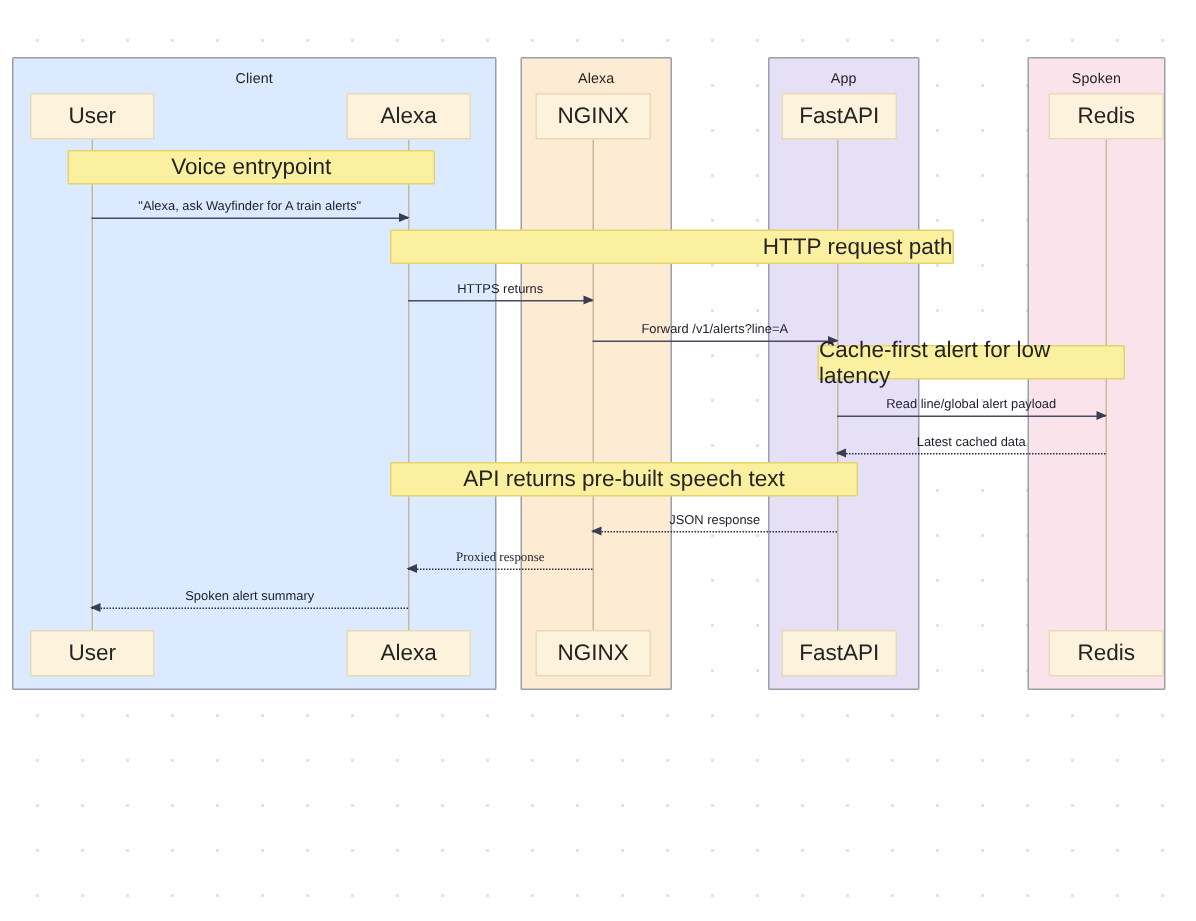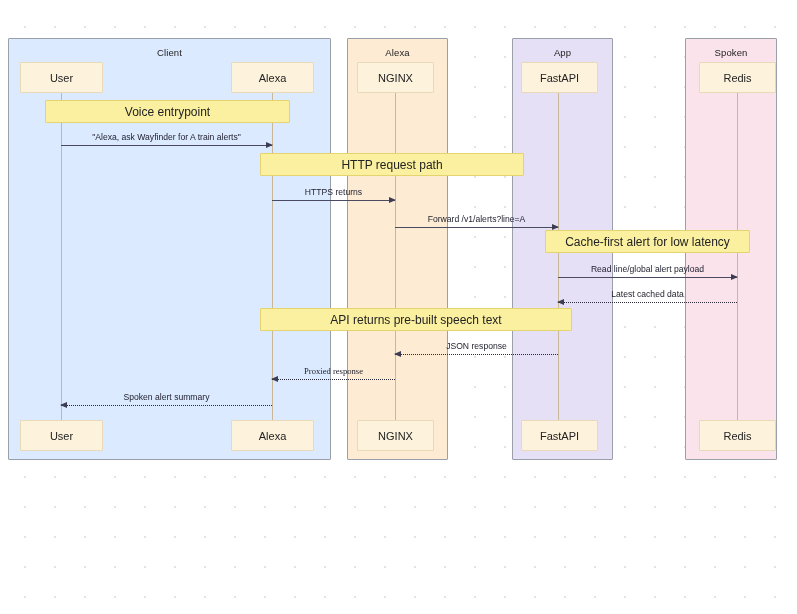--- a/index.html
+++ b/index.html
@@ -44,34 +44,34 @@
 
   .actor-box {
     position: absolute;
     box-sizing: border-box;
     background: #fdf2dc;
     border: 1px solid #e8d9b8;
     border-radius: 1px;
     display: flex;
     align-items: center;
     justify-content: center;
-    font-size: 11px;
+    font-size: 15px;
     color: #232323;
   }
 
   .note {
     position: absolute;
     box-sizing: border-box;
     background: #fbf0a0;
     border: 1px solid #e4d46f;
     border-radius: 1px;
     display: flex;
     align-items: center;
     justify-content: center;
-    font-size: 12px;
+    font-size: 15px;
     color: #232323;
     z-index: 5;
   }
 
   .msg {
     position: absolute;
     height: 1px;
     z-index: 4;
   }
   .msg.solid {
@@ -197,21 +197,21 @@
       <div class="msg-label" style="left: 272px; width: 123px; top: 366px; font-family: Liberation Serif, serif;">Proxied response</div>
       <div class="msg dashed to-left" style="left: 61px; top: 405px; width: 211px;">
         <span class="head"></span>
       </div>
       <div class="msg-label" style="left: 61px; width: 211px; top: 392px;">Spoken alert summary</div>
     </div>
   <div id="notes-layer">
       <div class="note" style="left: 45px; top: 100px; width: 245px; height: 23px;">
         <span>Voice entrypoint</span>
       </div>
-      <div class="note" style="left: 260px; top: 153px; width: 264px; height: 23px;">
+      <div class="note" style="left: 260px; top: 153px; width: 376px; height: 23px; justify-content: flex-end;">
         <span>HTTP request path</span>
       </div>
       <div class="note" style="left: 545px; top: 230px; width: 205px; height: 23px;">
         <span>Cache-first alert for low latency</span>
       </div>
       <div class="note" style="left: 260px; top: 308px; width: 312px; height: 23px;">
         <span>API returns pre-built speech text</span>
       </div>
     </div>
 </div>

